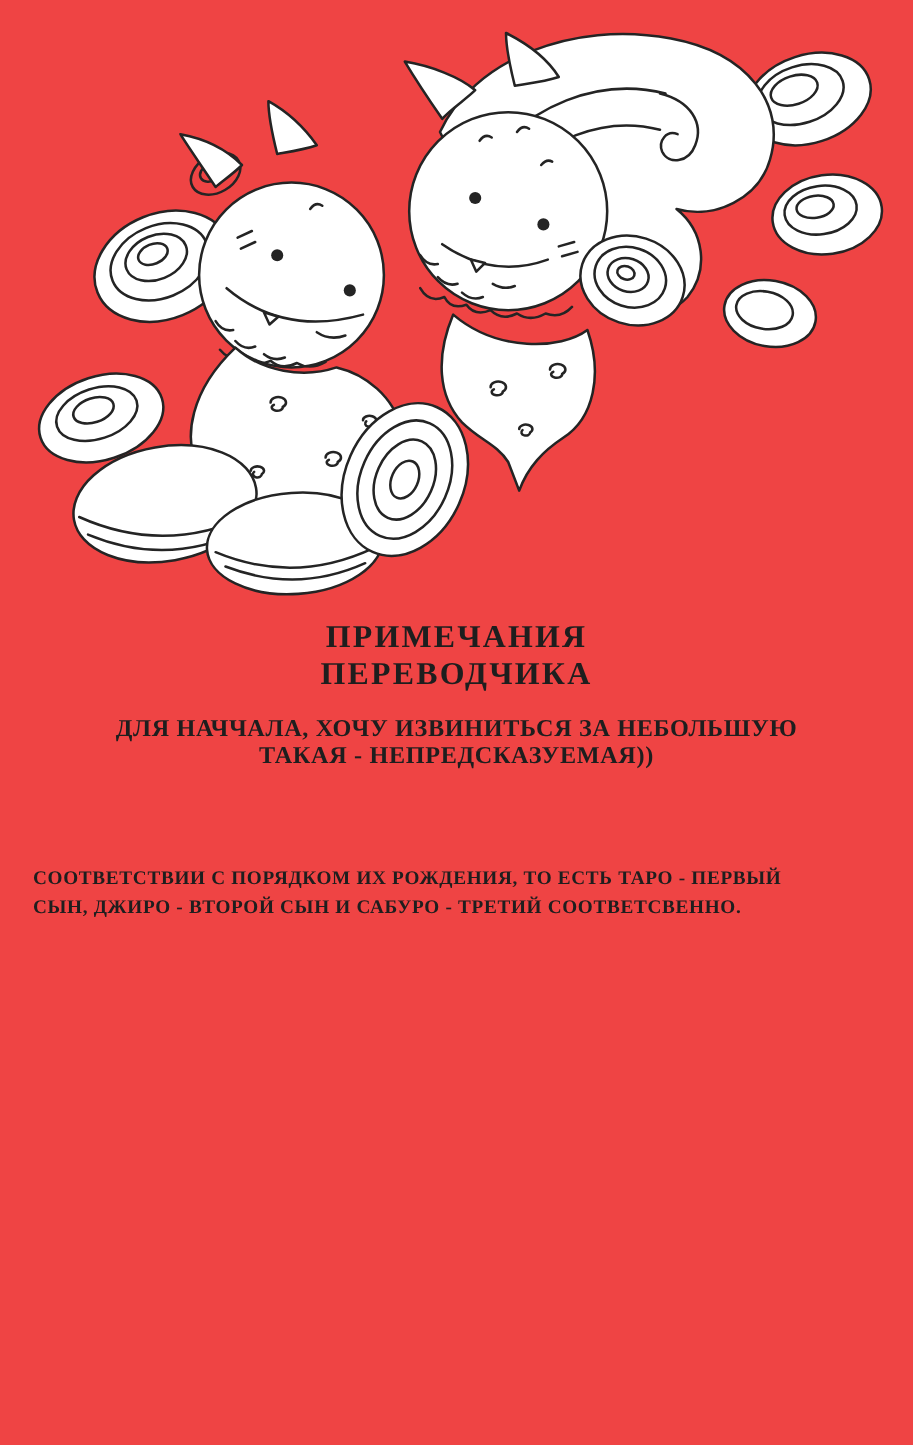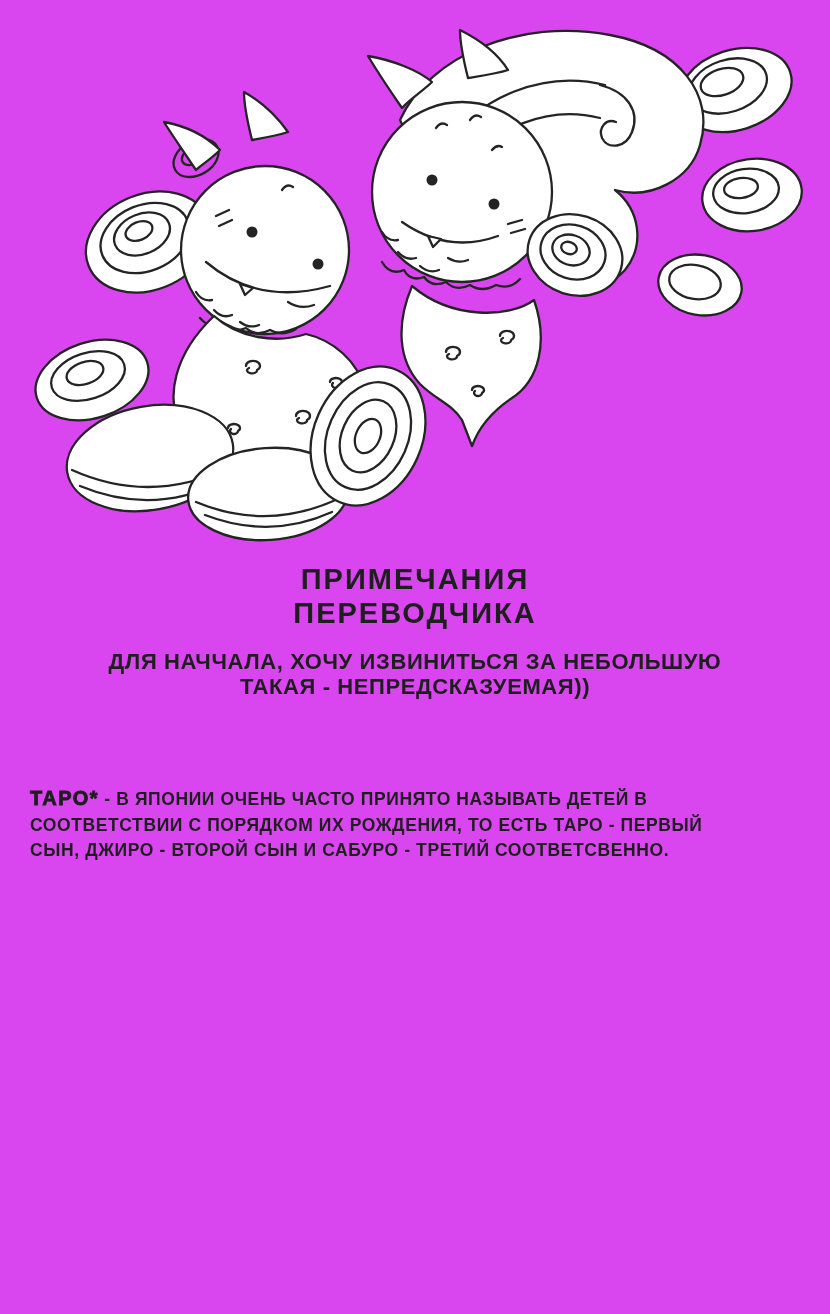--- a/index.html
+++ b/index.html
@@ -1,21 +1,21 @@
 <!DOCTYPE html>
 <html><head>
 <meta charset="utf-8">
 <style>
   html,body{margin:0;padding:0;background:#ffffff;}
   .page{
     position:relative;
     width:830px;height:1314px;
-    background:#d946ef;
+    background:#ef4444;
     overflow:hidden;
-    font-family:Liberation Sans, sans-serif;
+    font-family:Liberation Serif, serif;
     color:#1e1e1e;
   }
   .illustration{position:absolute;top:0;left:0;width:830px;height:548px;}
   .ln{fill:none;stroke:#242424;stroke-width:2.3;stroke-linecap:round;stroke-linejoin:round;}
   .fl{fill:#ffffff;stroke:#242424;stroke-width:2.3;stroke-linecap:round;stroke-linejoin:round;}
   .dot{fill:#242424;stroke:none;}
   .title-block{
     position:absolute;top:562px;left:15px;width:800px;
     text-align:center;font-weight:bold;
     font-size:29px;line-height:34px;letter-spacing:2px;
@@ -186,18 +186,17 @@
     <div class="note-line">ПРИМЕЧАНИЯ</div>
     <div class="note-line">ПЕРЕВОДЧИКА</div>
   </div>
 
   <div class="intro-block">
     <div class="note-line">ДЛЯ НАЧЧАЛА, ХОЧУ ИЗВИНИТЬСЯ ЗА НЕБОЛЬШУЮ</div>
     <div class="note-line">ТАКАЯ - НЕПРЕДСКАЗУЕМАЯ))</div>
   </div>
 
   <div class="taro-block">
-    <div class="note-line"><span class="taro-term">ТАРО*</span><span> - В ЯПОНИИ ОЧЕНЬ ЧАСТО ПРИНЯТО НАЗЫВАТЬ ДЕТЕЙ В</span></div>
     <div class="note-line">СООТВЕТСТВИИ С ПОРЯДКОМ ИХ РОЖДЕНИЯ, ТО ЕСТЬ ТАРО - ПЕРВЫЙ</div>
     <div class="note-line">СЫН, ДЖИРО - ВТОРОЙ СЫН И САБУРО - ТРЕТИЙ СООТВЕТСВЕННО.</div>
   </div>
 
 </div>
 
 </body></html>

